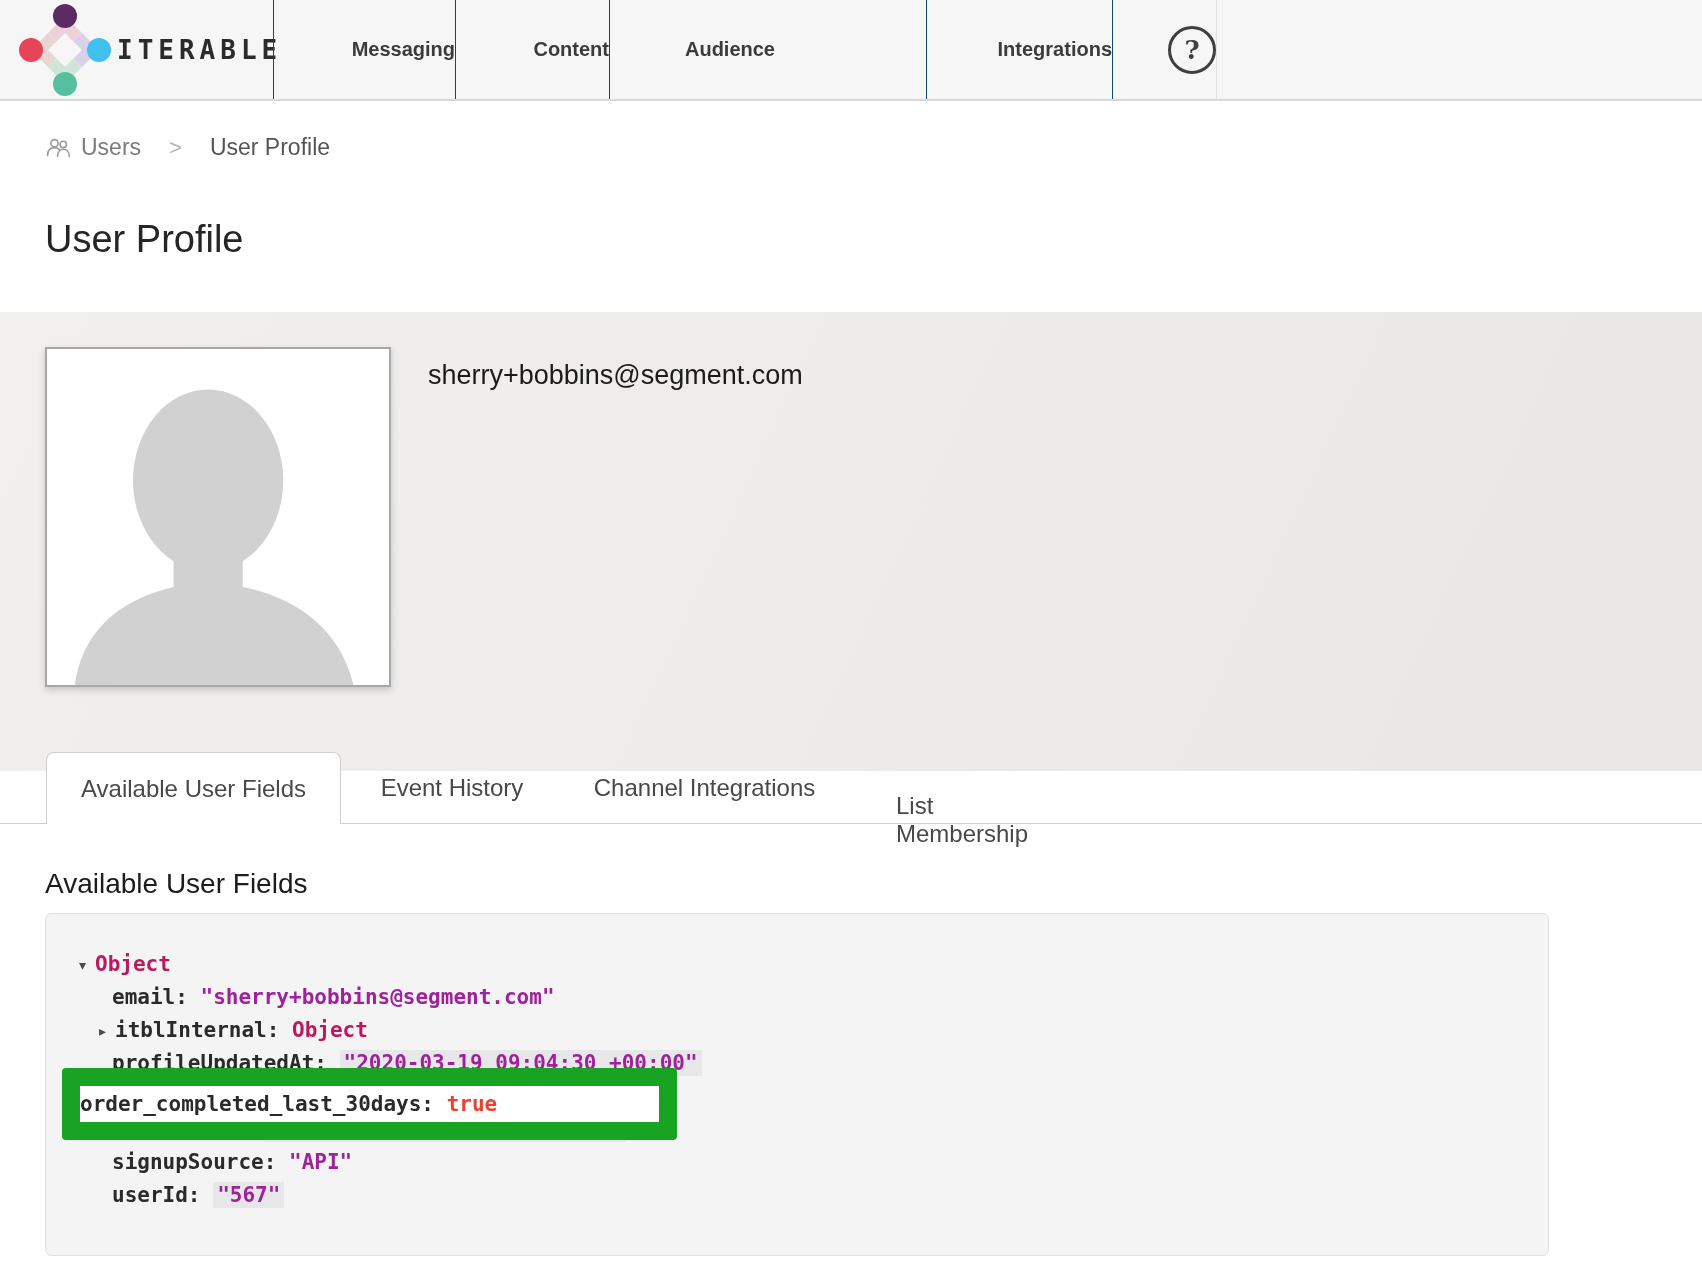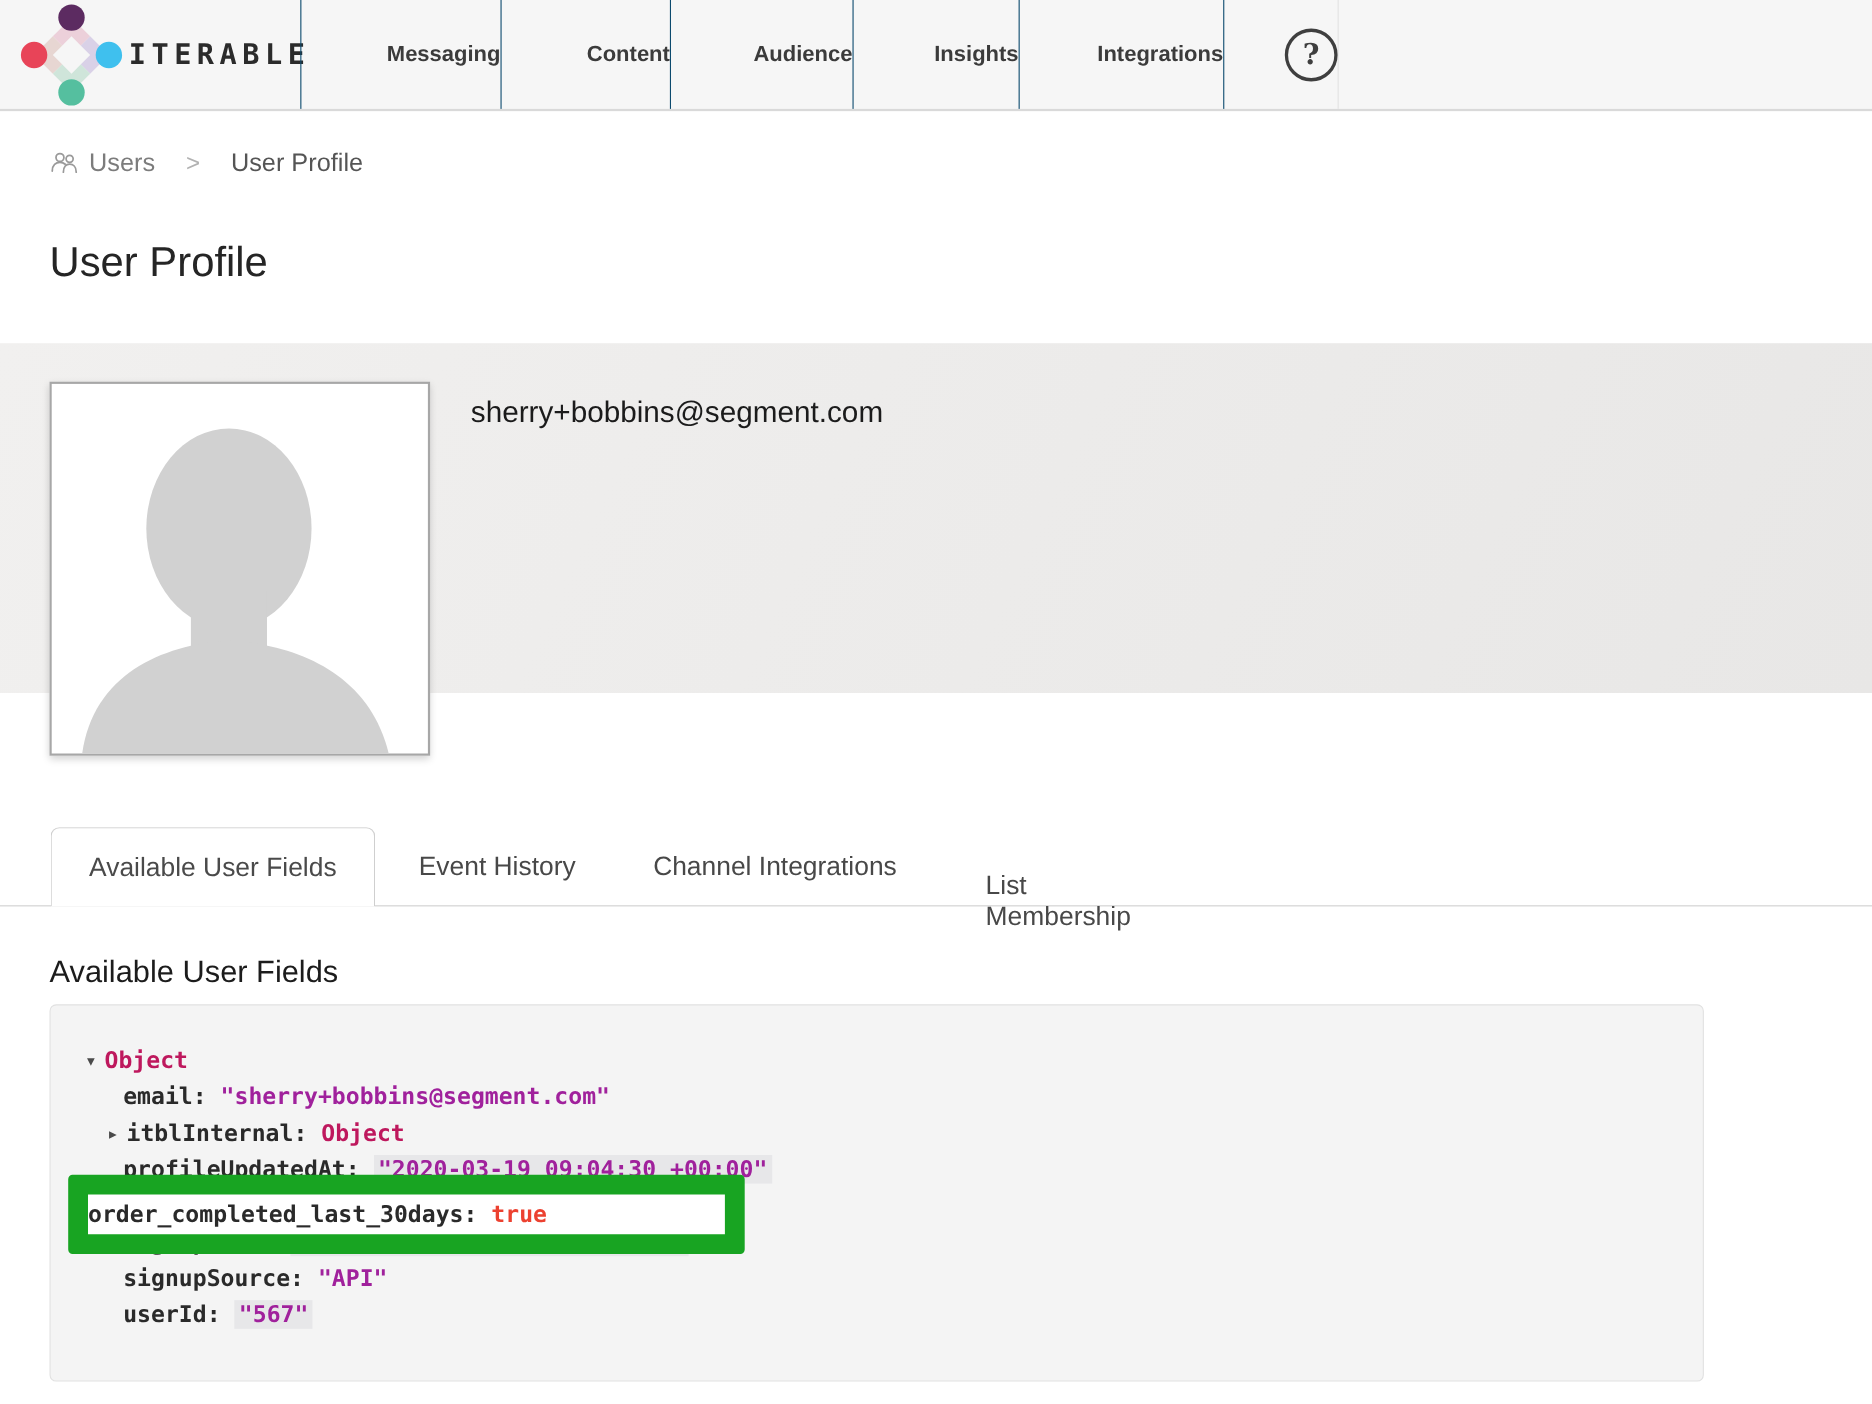--- a/index.html
+++ b/index.html
@@ -38,21 +38,21 @@
   
   .breadcrumb{position:absolute;top:134px;left:45px;display:flex;align-items:center;font-size:23px;}
   .bc-users{display:flex;align-items:center;gap:9px;color:#7c7c7c;cursor:pointer;}
   .bc-chevron{color:#b2b2b2;font-size:22px;margin:0 28px;}
   .bc-current{color:#555555;}
 
   
   .page-title{position:absolute;top:218px;left:45px;font-size:38px;color:#252525;}
 
   
-  .hero{position:absolute;top:312px;left:0;width:1702px;height:318px;
+  .hero{position:absolute;top:312px;left:0;width:1702px;height:459px;
     background:linear-gradient(115deg,#f1f0ef 0%,#eceBea 55%,#e8e7e6 100%);}
   .avatar{position:absolute;left:45px;top:35px;width:346px;height:340px;background:#ffffff;
     border:2px solid #a7a7a7;box-sizing:border-box;box-shadow:0 3px 7px rgba(0,0,0,0.18);overflow:hidden;}
   .avatar svg{display:block;width:100%;height:100%;}
   .hero-email{position:absolute;left:428px;top:48px;font-size:27px;color:#1b1b1b;}
 
   
   .tabs{position:absolute;top:752px;left:0;width:1702px;height:71px;border-bottom:1px solid #cfcfcf;box-sizing:content-box;}
   .tab{position:absolute;top:0;height:71px;display:flex;align-items:center;justify-content:center;
     font-size:24px;color:#484848;cursor:pointer;}
@@ -108,23 +108,20 @@
       <span class="brand-word">ITERABLE</span>
     </div>
     <div class="nav-cell nav-messaging">
         <span>Messaging</span>
       </div>
     <div class="nav-cell nav-content">
         <span>Content</span>
       </div>
     <div class="nav-cell nav-audience">
         <span>Audience</span>
-      </div>
-    <div class="nav-cell nav-insights">
-        <span>Insights</span>
       </div>
     <div class="nav-cell nav-integrations">
         <span>Integrations</span>
       </div>
     <div class="nav-cell nav-help">
       <span class="help-ring">?</span>
     </div>
   </div>
 
   <div class="breadcrumb">

